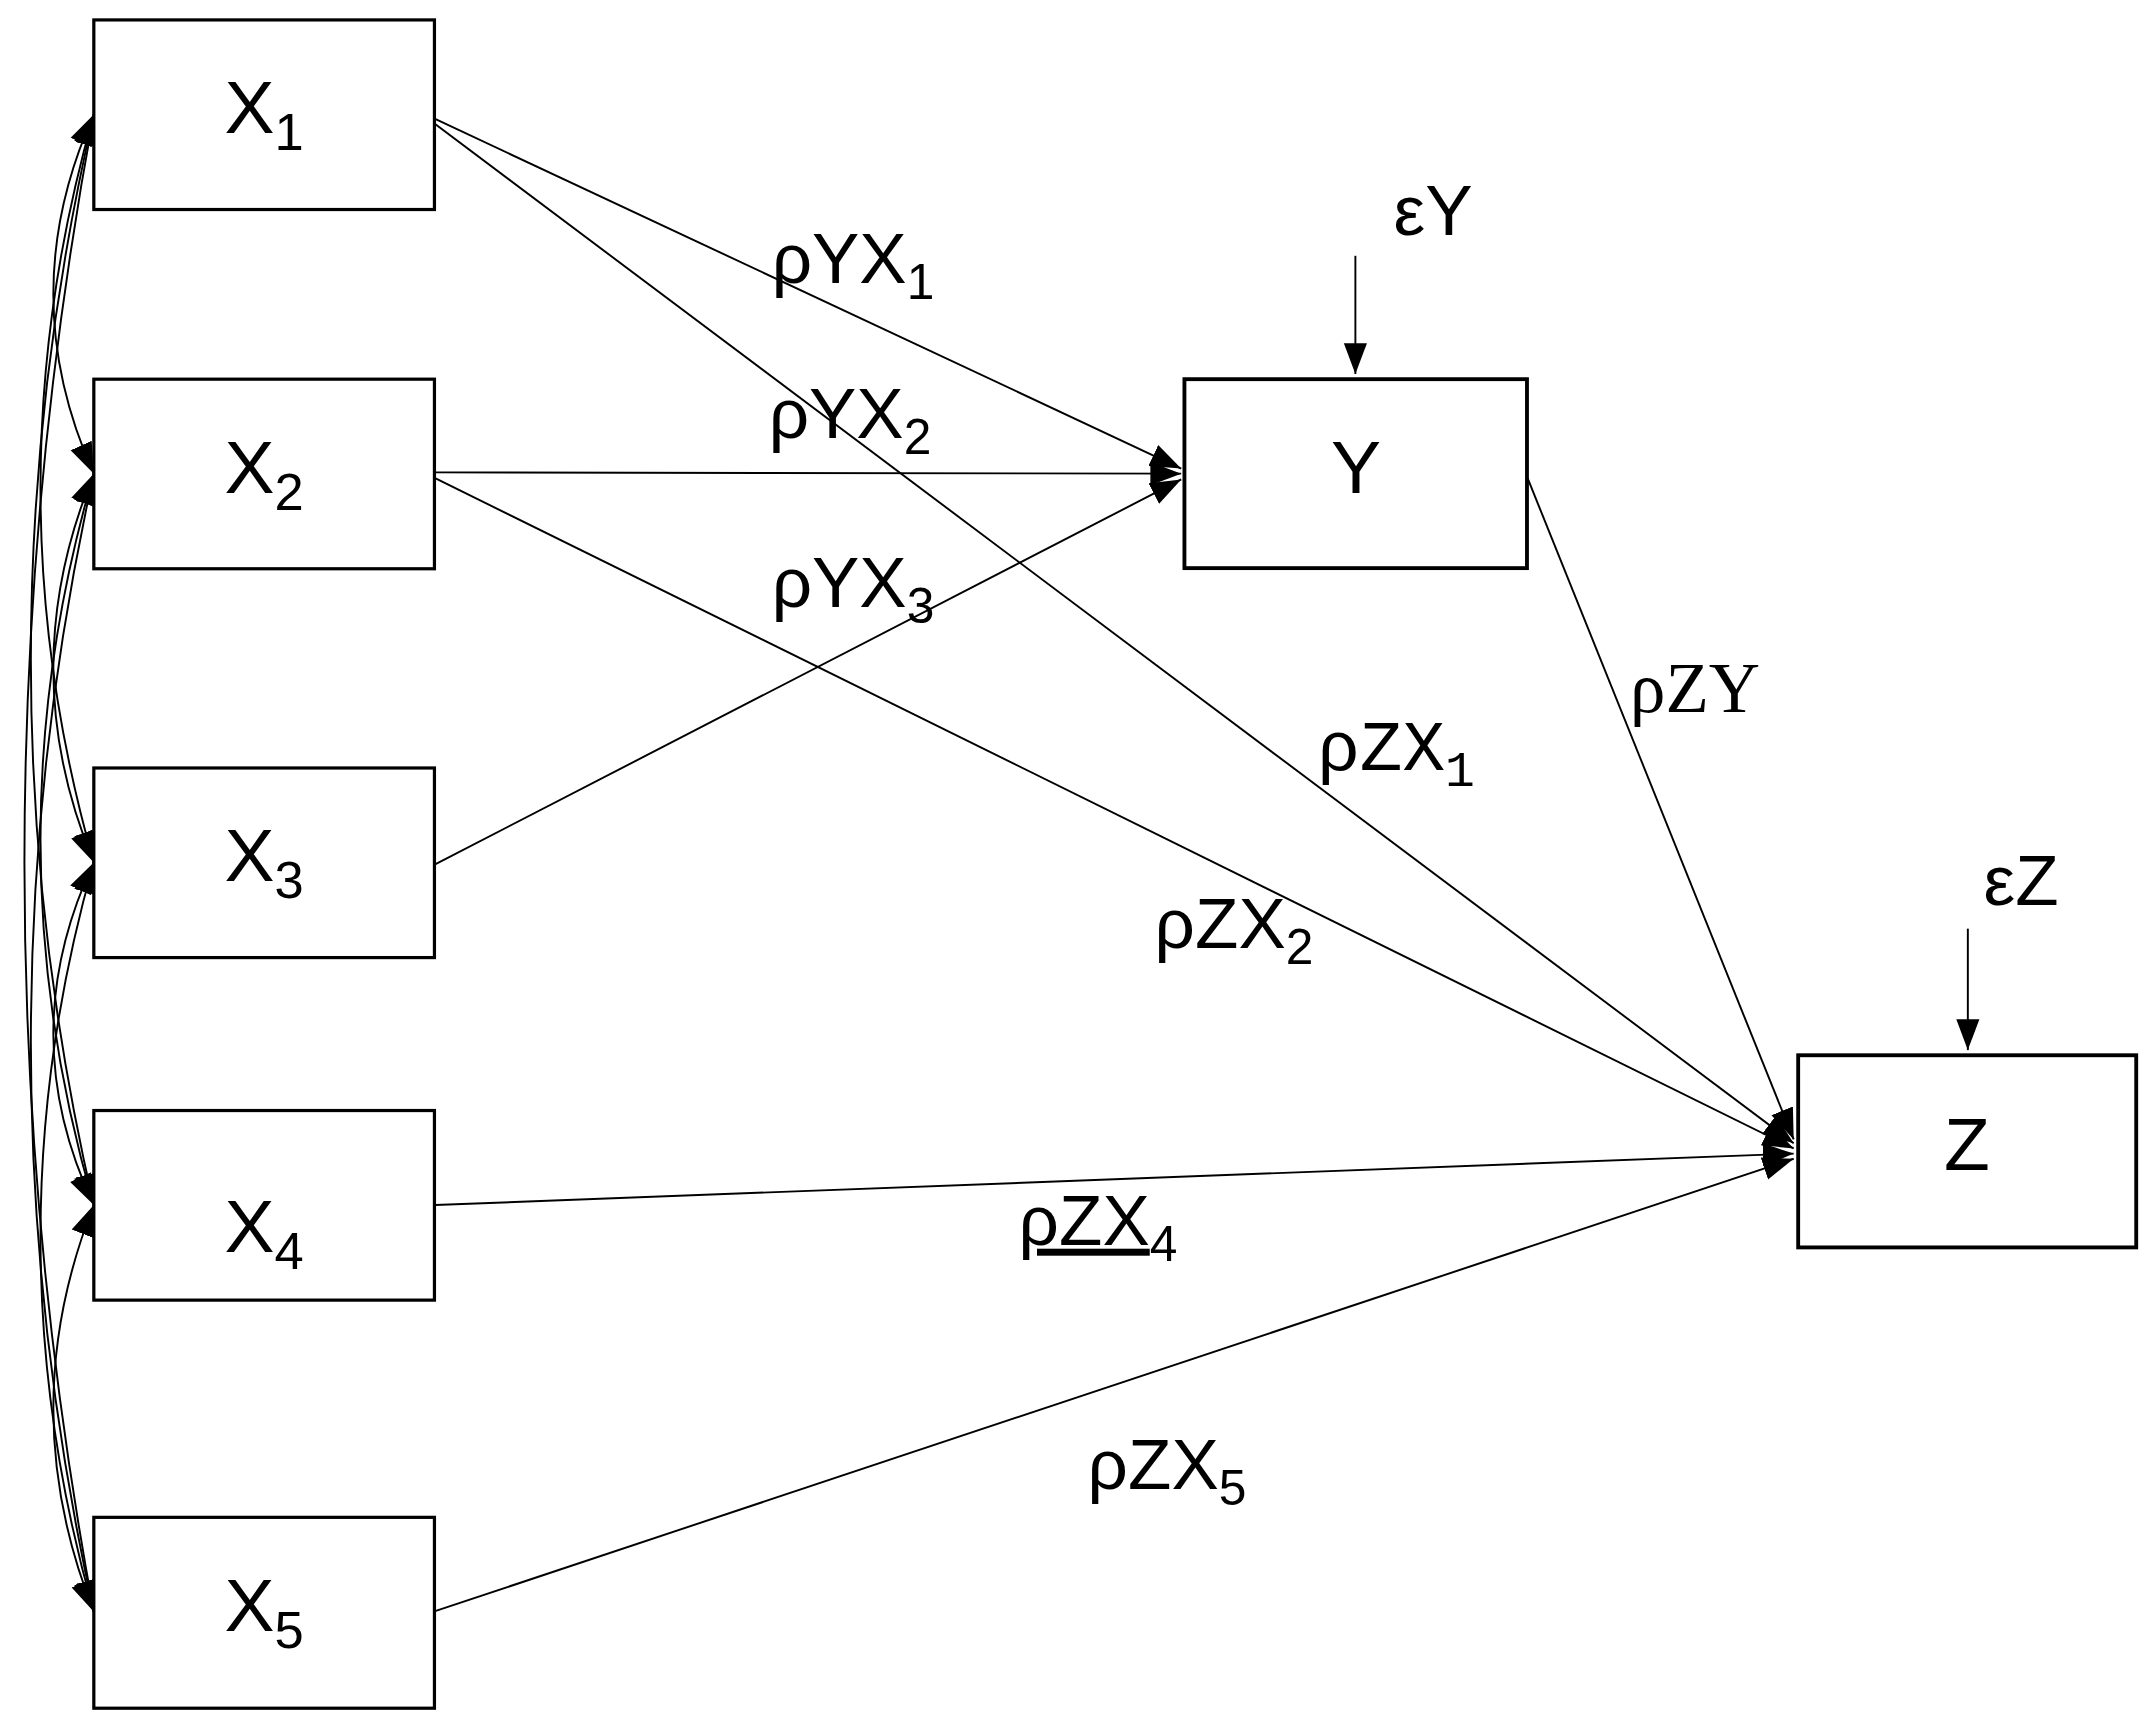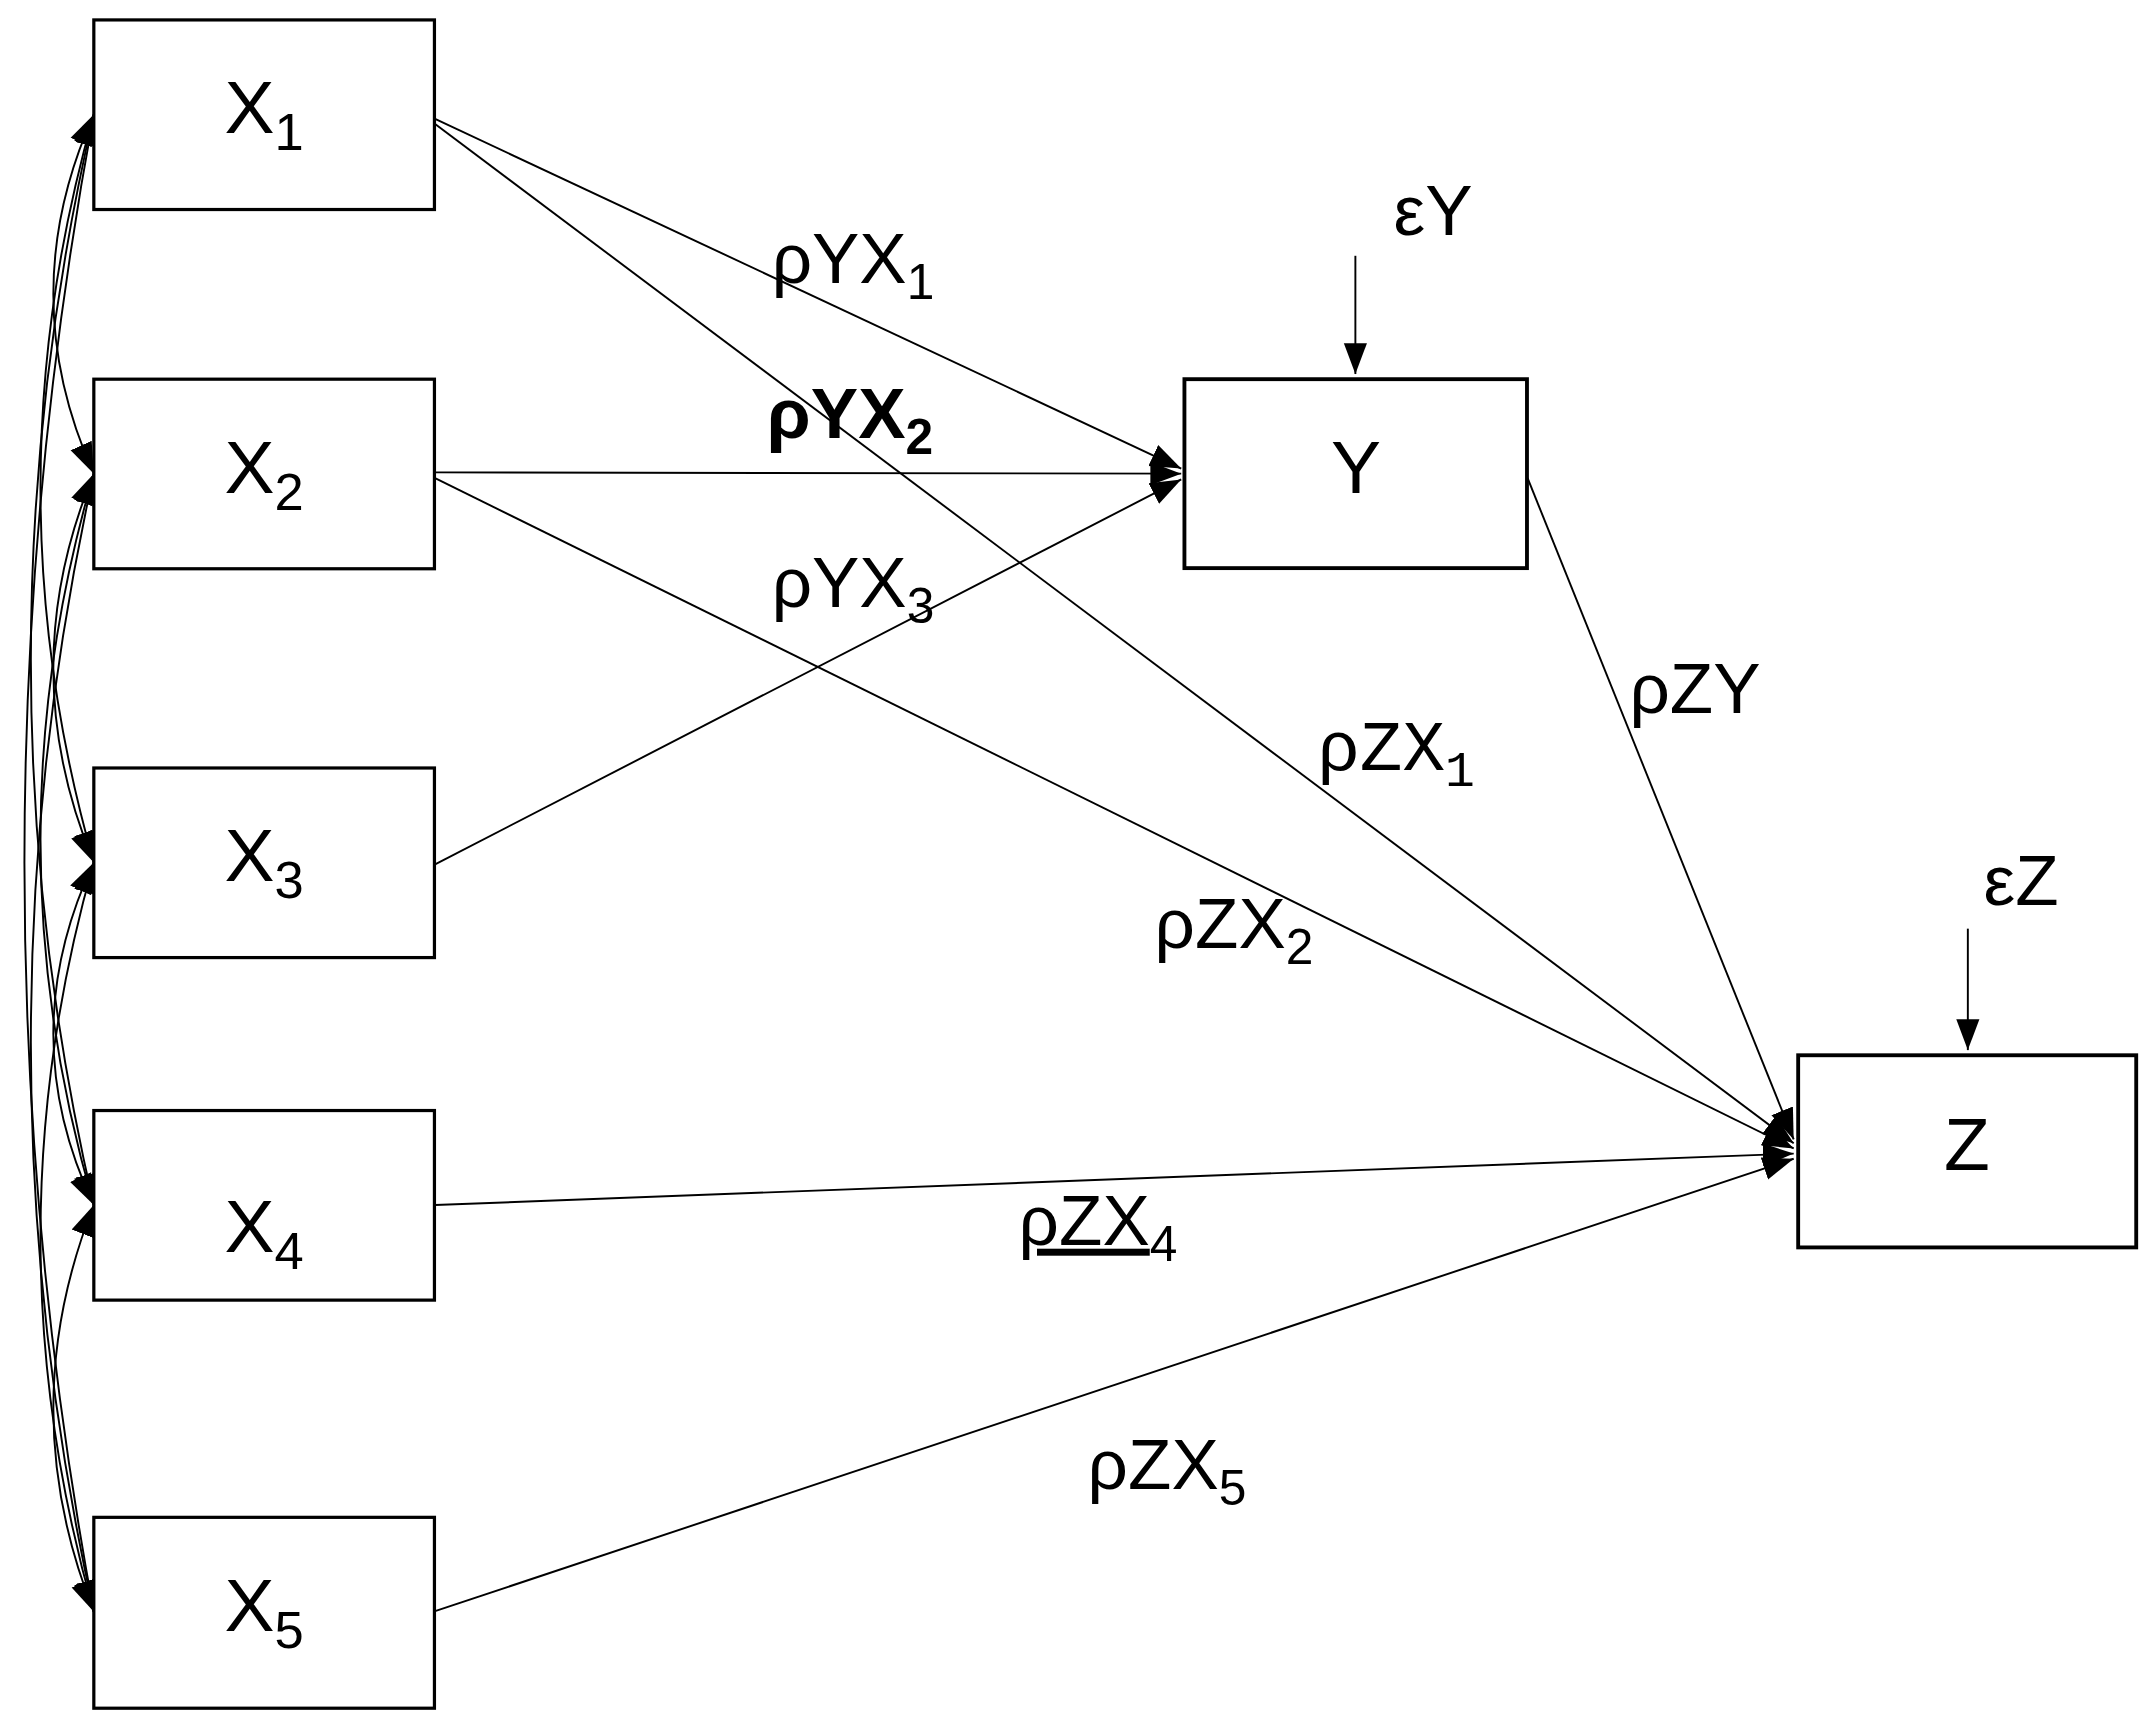--- a/index.html
+++ b/index.html
@@ -93,25 +93,25 @@
 
   <div class="lbl node-lbl" style="left:264px; top:114px;"><span>X</span><span class="sub">1</span></div>
   <div class="lbl node-lbl" style="left:264px; top:474px;"><span>X</span><span class="sub">2</span></div>
   <div class="lbl node-lbl" style="left:264px; top:862px;"><span>X</span><span class="sub">3</span></div>
   <div class="lbl node-lbl" style="left:264px; top:1205px;margin-top:28px;"><span>X</span><span class="sub">4</span></div>
   <div class="lbl node-lbl" style="left:264px; top:1612px;"><span>X</span><span class="sub">5</span></div>
   <div class="lbl node-lbl" style="left:1356px; top:474px;"><span>Y</span><span class="sub"></span></div>
   <div class="lbl node-lbl" style="left:1967px; top:1151px;"><span>Z</span><span class="sub"></span></div>
 
   <div class="lbl" style="left:853px; top:241px;margin-top:24px;"><span>ρYX</span><span class="sub">1</span></div>
-  <div class="lbl" style="left:850px; top:420px;font-weight:bold;"><span>ρYX</span><span class="sub">2</span></div>
+  <div class="lbl" style="left:850px; top:420px;"><span>ρYX</span><span class="sub">2</span></div>
   <div class="lbl" style="left:853px; top:589px;"><span>ρYX</span><span class="sub">3</span></div>
   <div class="lbl" style="left:1396px; top:757px;font-family:Liberation Mono, monospace;"><span>ρZX</span><span class="sub">1</span></div>
   <div class="lbl" style="left:1234px; top:930px;"><span>ρZX</span><span class="sub">2</span></div>
   <div class="lbl" style="left:1098px; top:1227px;text-decoration:underline;"><span>ρZX</span><span class="sub">4</span></div>
   <div class="lbl" style="left:1167px; top:1471px;"><span>ρZX</span><span class="sub">5</span></div>
-  <div class="lbl" style="left:1695px; top:695px;"><span>ρZY</span><span class="sub"></span></div>
+  <div class="lbl" style="left:1695px; top:695px;font-family:Liberation Serif, serif;"><span>ρZY</span><span class="sub"></span></div>
 
   <div class="lbl" style="left:1409px; top:210px;margin-left:24px;">εY</div>
   <div class="lbl" style="left:2021px; top:880px;">εZ</div>
 
 </div>
 
 
 </body></html>

